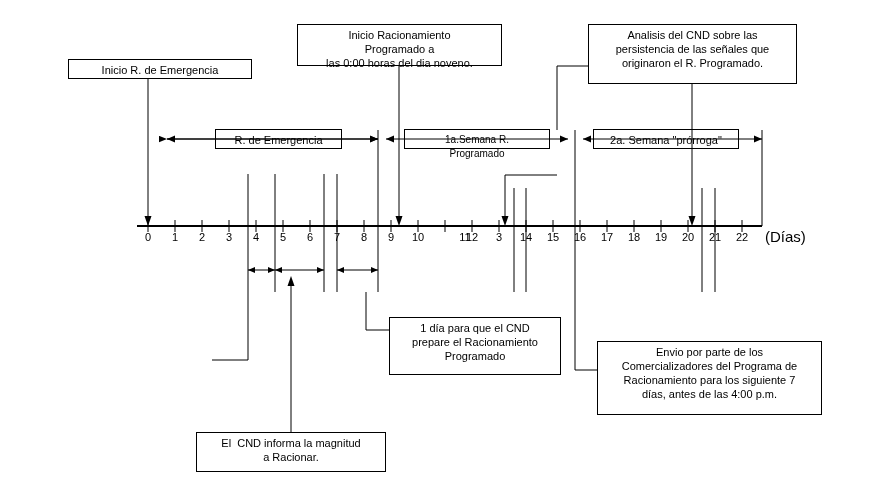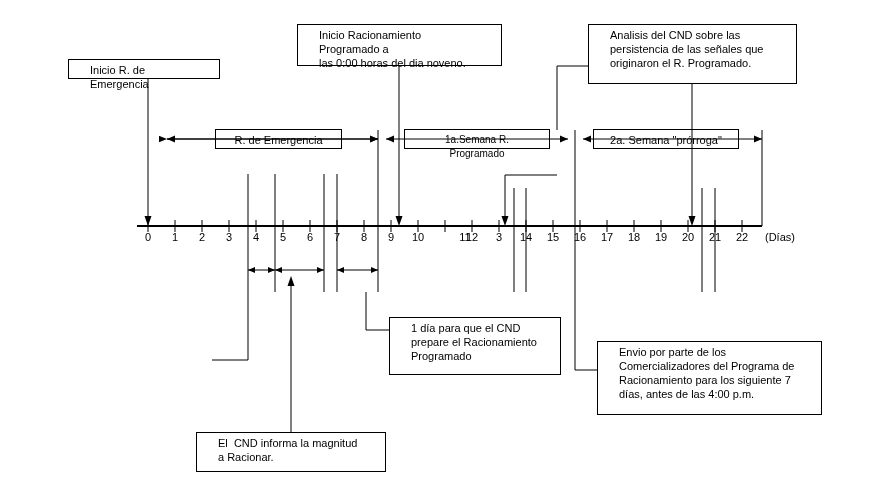--- a/index.html
+++ b/index.html
@@ -21,28 +21,29 @@
   }
   .box {
     position: absolute;
     border: 1px solid #000000;
     background: #ffffff;
     box-sizing: border-box;
     font-size: 11px;
     line-height: 14px;
     padding: 3px 21px;
     white-space: pre-wrap;
+    text-align: center;
   }
   .box.center {
     text-align: center;
     padding: 2px 12px;
   }
   .label {
     position: absolute;
-    font-size: 11px;
+    font-size: 15px;
     line-height: 12px;
     white-space: nowrap;
   }
   .tick-label {
     position: absolute;
     font-size: 11px;
     text-align: center;
     width: 16px;
   }
   svg.overlay {
@@ -59,21 +60,21 @@
 
 <div id="stage">
 
   <div class="box" style="left:297px; top:24px; width:205px; height:42px;">Inicio Racionamiento Programado a
 las 0:00 horas del dia noveno.</div>
 
   <div class="box" style="left:588px; top:24px; width:209px; height:60px;">Analisis del CND sobre las
 persistencia de las señales que
 originaron el R. Programado.</div>
 
-  <div class="box" style="left:68px; top:59px; width:152px; height:20px; padding-top:3px;">Inicio R. de Emergencia</div>
+  <div class="box" style="left:68px; top:59px; width:184px; height:20px; padding-top:3px;">Inicio R. de Emergencia</div>
 
   <div class="box center" style="left:215px; top:129px; width:127px; height:20px; padding-top:3px;">R. de Emergencia</div>
 
   <div class="box center" style="left:404px; top:129px; width:146px; height:20px; padding-top:3px; font-size:10px;">1a.Semana R. Programado</div>
 
   <div class="box center" style="left:593px; top:129px; width:146px; height:20px; padding-top:3px;">2a. Semana "prórroga"</div>
 
 
   <div class="box" style="left:389px; top:317px; width:172px; height:58px;">1 día para que el CND
 prepare el Racionamiento

